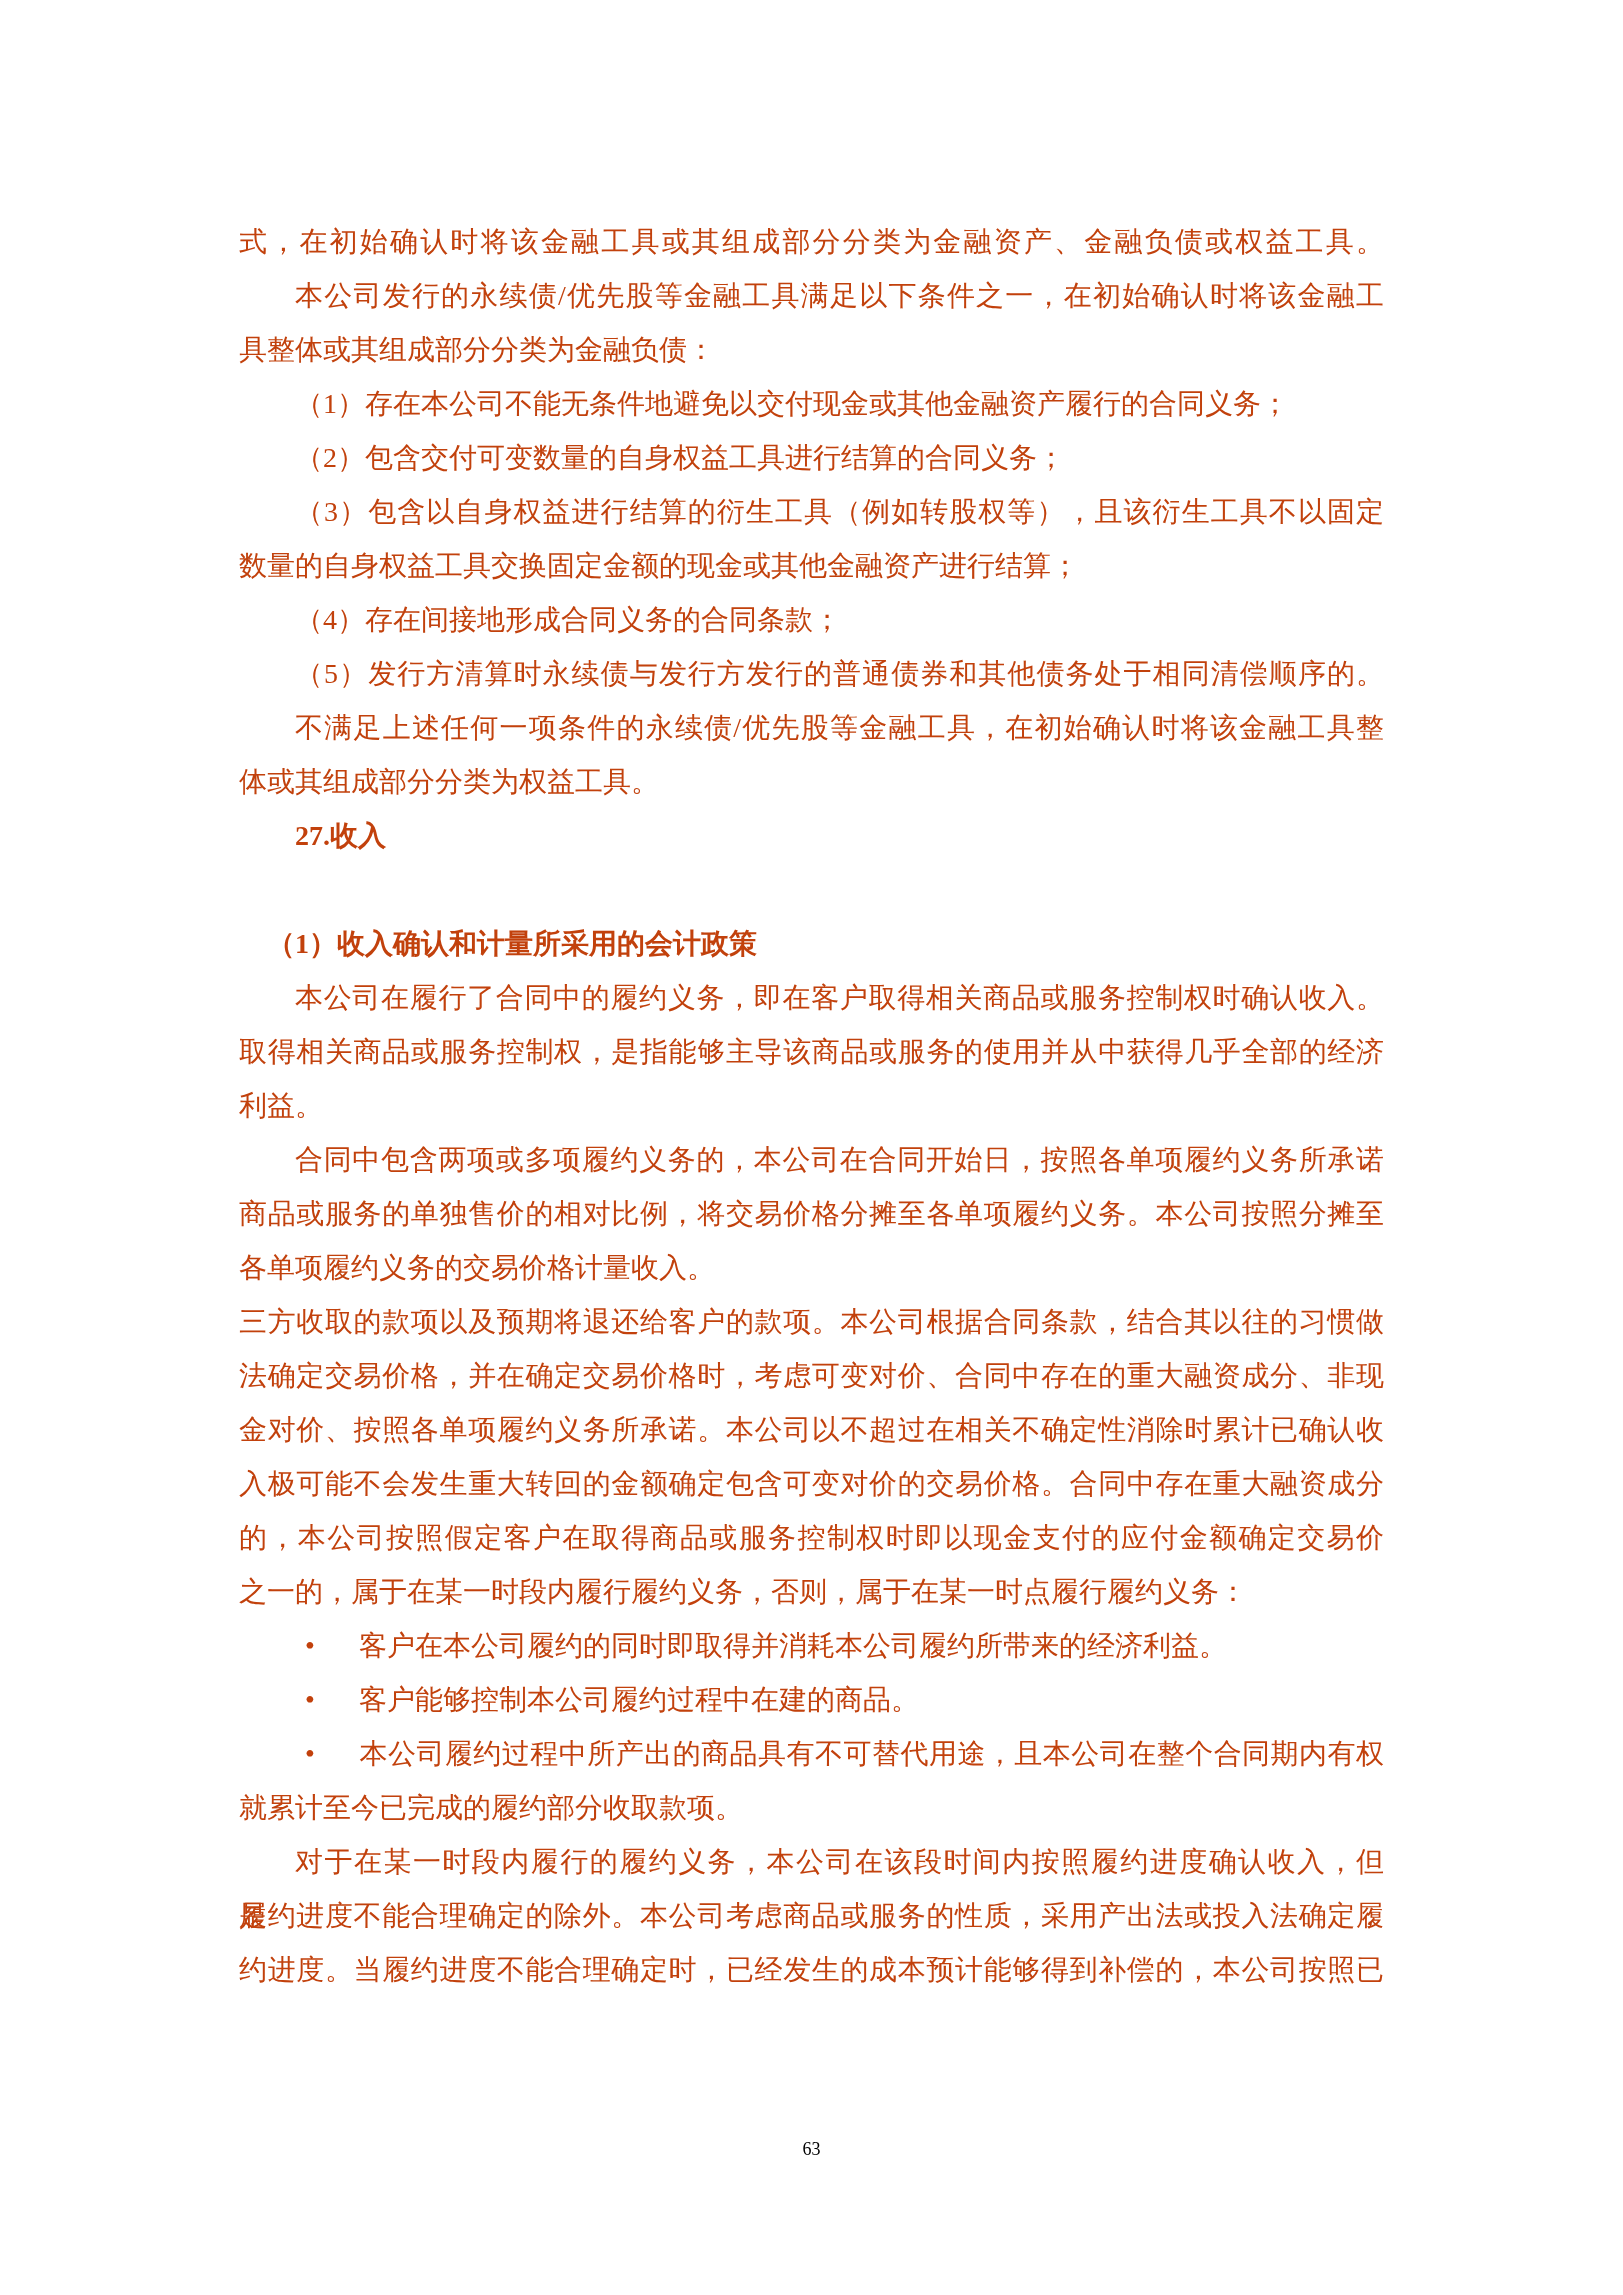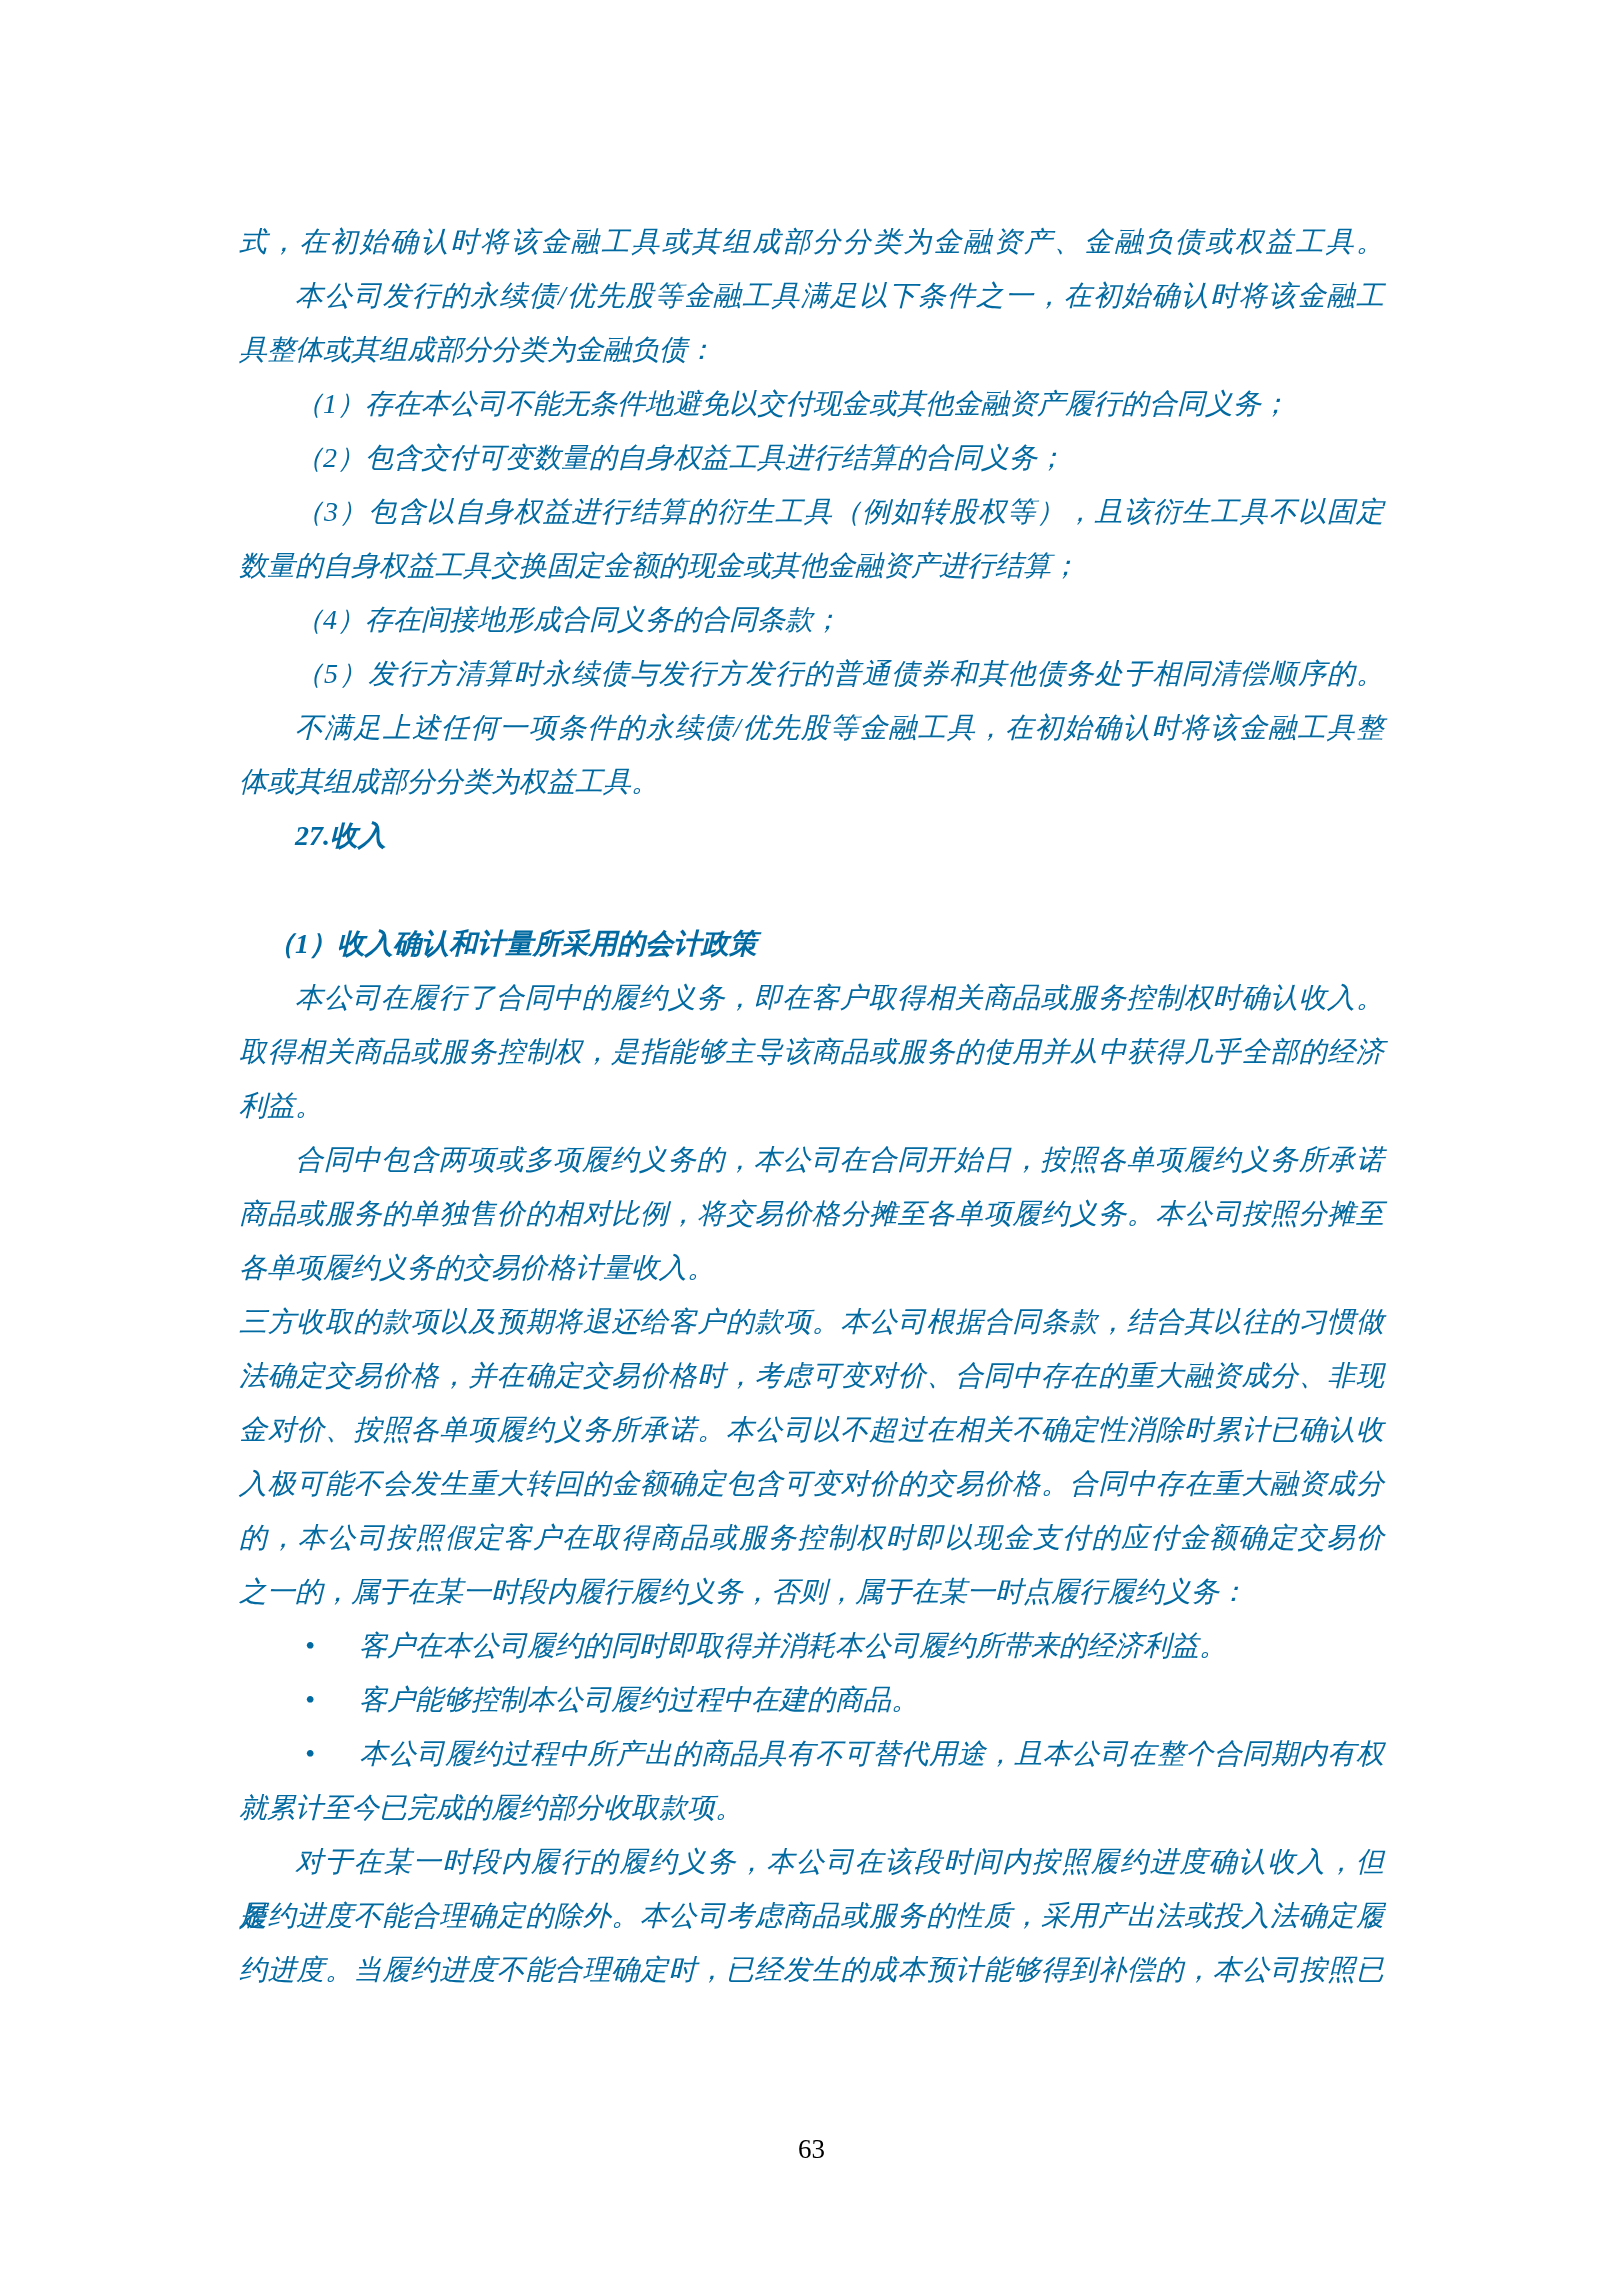--- a/index.html
+++ b/index.html
@@ -19,24 +19,23 @@
   .content {
     position: absolute;
     left: 239px;
     top: 215px;
     width: 1145px;
   }
   .line {
     height: 54px;
     line-height: 54px;
     font-size: 28px;
-    color: #0369a1;
+    color: #c2410c;
     text-align: left;
     white-space: nowrap;
-    font-style: italic;
   }
   .line.fill {
     text-align: justify;
     text-align-last: justify;
     white-space: normal;
   }
   .line.indent { text-indent: 56px; }
   .line.indent1 { text-indent: 28px; }
   .line.bold { font-weight: 700; }
   .line.blank { height: 54px; }
@@ -46,21 +45,21 @@
     margin-left: 66px;
     text-indent: 0;
     font-size: 28px;
   }
   .page-number {
     position: absolute;
     top: 2132px;
     left: 0;
     width: 1623px;
     text-align: center;
-    font-size: 27px;
+    font-size: 18px;
     line-height: 34px;
     color: #000000;
   }
 </style>
 </head>
 <body>
 
 <div class="page">
   <div class="content" id="content">
       <div class="line fill">式，在初始确认时将该金融工具或其组成部分分类为金融资产、金融负债或权益工具。</div>

